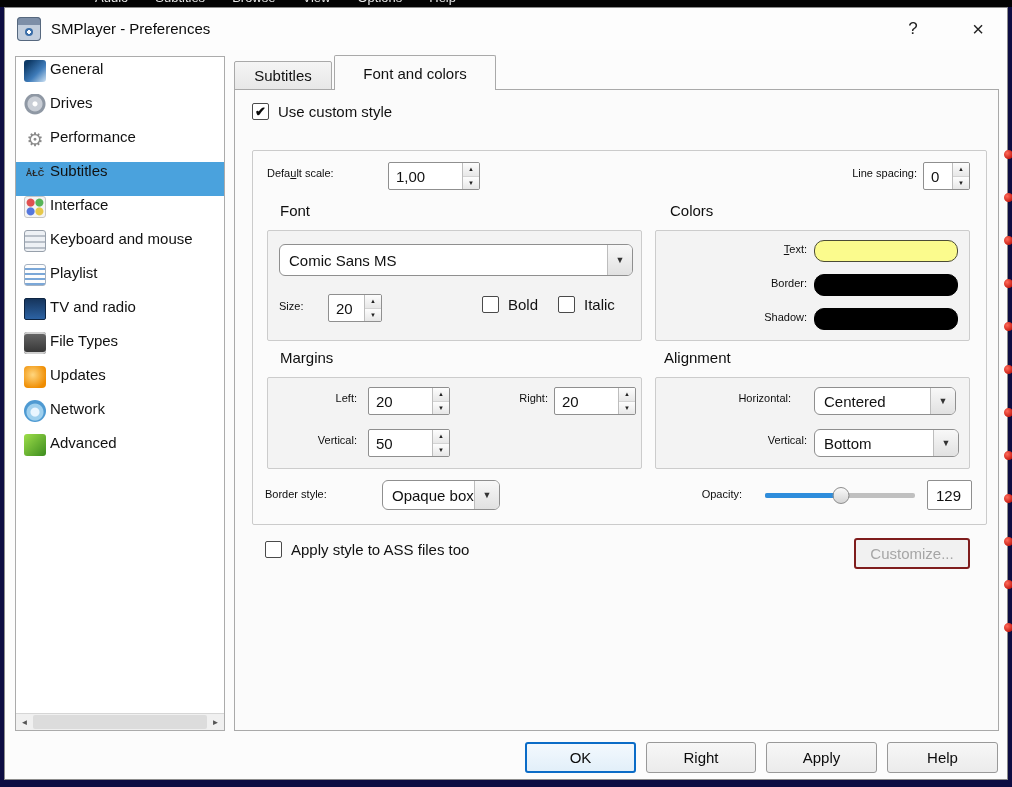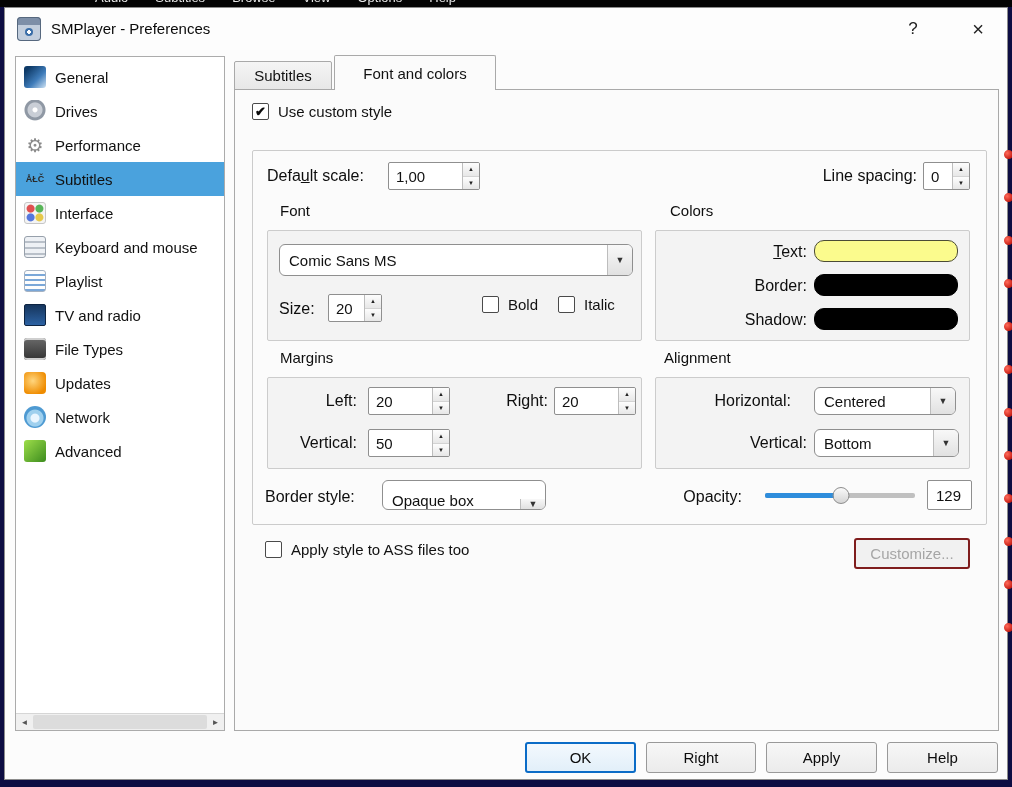--- a/index.html
+++ b/index.html
@@ -25,21 +25,21 @@
   .win-title{position:absolute;left:46px;top:12px;font-size:15px;color:#0a0a0a;}
   .win-btn{position:absolute;top:6px;width:30px;height:30px;display:flex;align-items:center;justify-content:center;
            font-size:17px;color:#222;cursor:default;}
   .win-btn.help{left:893px;}
   .win-btn.close{left:958px;font-size:20px;font-weight:300;}
 
   
   .sidebar{position:absolute;left:10px;top:48px;width:210px;height:675px;background:#ffffff;
            border:1px solid #ababab;overflow:hidden;}
   .sb-list{position:absolute;left:0;top:3px;right:0;}
-  .sb-item{height:34px;display:flex;align-items:center;gap:9px;padding-left:8px;font-size:15px;white-space:nowrap;}
+  .sb-item{height:34px;display:flex;gap:4px;padding-left:8px;font-size:15px;white-space:nowrap;}
   .sb-item .lbl-s{overflow:hidden;}
   .ico{width:22px;height:22px;flex:0 0 22px;border-radius:3px;display:flex;align-items:center;justify-content:center;}
   .ic-general{background:linear-gradient(135deg,#0e3a67 15%,#3f7cba 60%,#cfe3f4);}
   .ic-drives{background:radial-gradient(circle at 50% 45%,#ffffff 0 2px,#c9ced6 3px 7px,#8f98a4 8px 10px,transparent 11px);}
   .ic-performance{color:#8a8a8a;font-size:19px;background:transparent;}
   .ic-subtitles{font-size:9px;font-weight:bold;color:#2a2a2a;letter-spacing:0;}
   .ic-interface{background:
       radial-gradient(circle at 28% 28%,#e05050 0 3.5px,transparent 4.5px),
       radial-gradient(circle at 72% 28%,#58b558 0 3.5px,transparent 4.5px),
       radial-gradient(circle at 28% 72%,#5577dd 0 3.5px,transparent 4.5px),
@@ -59,21 +59,21 @@
   .h-scroll .thumb{position:absolute;left:0;top:1px;bottom:1px;width:100%;background:#dcdcdc;border-radius:2px;}
 
   
   .tab{position:absolute;display:flex;align-items:center;justify-content:center;font-size:15px;
        border:1px solid #a9a9a9;z-index:3;}
   .tab.inactive{left:229px;top:53px;width:98px;height:29px;background:linear-gradient(#f5f5f5,#e7e7e7);border-radius:2px 2px 0 0;}
   .tab.active{left:329px;top:47px;width:162px;height:35px;background:#fbfbfb;border-bottom:none;border-radius:2px 2px 0 0;}
   .tabpane{position:absolute;left:229px;top:81px;width:765px;height:642px;background:#fbfbfb;border:1px solid #a9a9a9;}
 
   
-  .lbl{position:absolute;font-size:16px;color:#0e0e0e;white-space:nowrap;}
+  .lbl{position:absolute;font-size:11px;color:#0e0e0e;white-space:nowrap;}
   .lbl.r{text-align:right;}
   .gtitle{position:absolute;font-size:15px;color:#0e0e0e;}
   .frame{position:absolute;border:1px solid #cbcbcb;border-radius:2px;}
   .gframe{position:absolute;border:1px solid #cccccc;border-radius:2px;background:#f3f3f3;}
 
   .check{position:absolute;display:flex;align-items:center;gap:9px;font-size:15px;white-space:nowrap;}
   .check .box{width:17px;height:17px;background:#fff;border:1px solid #4a4a4a;border-radius:2px;
               display:flex;align-items:center;justify-content:center;font-size:13px;font-weight:bold;color:#0a0a0a;}
 
   .spin{position:absolute;display:flex;background:#fff;border:1px solid #8f8f8f;border-radius:2px;height:28px;overflow:hidden;}
@@ -300,21 +300,21 @@
       <span class="val">Centered</span>
       <span class="arrow">▼</span>
     </div>
     <div class="lbl r" style="left:472px;top:344px;width:100px;">Vertical:</div>
     <div class="combo" style="left:579px;top:339px;width:145px;height:28px;">
       <span class="val">Bottom</span>
       <span class="arrow">▼</span>
     </div>
 
     <div class="lbl" style="left:30px;top:398px;">Border style:</div>
-    <div class="combo" style="left:147px;top:390px;width:164px;height:30px;align-items:flex-end;">
+    <div class="combo" style="left:147px;top:390px;width:118px;height:30px;">
       <span class="val">Opaque box</span>
       <span class="arrow">▼</span>
     </div>
     <div class="lbl r" style="left:430px;top:398px;width:77px;">Opacity:</div>
     <div class="slider" style="left:530px;top:396px;width:150px;">
       <span class="track"></span>
       <span class="fill" style="background: rgb(46, 141, 220); width: 50.5882%;"></span>
       <span class="handle" style="left: 50.5882%;"></span>
     </div>
     <div class="valuebox" style="left:692px;top:390px;width:45px;height:30px;">129</div>

